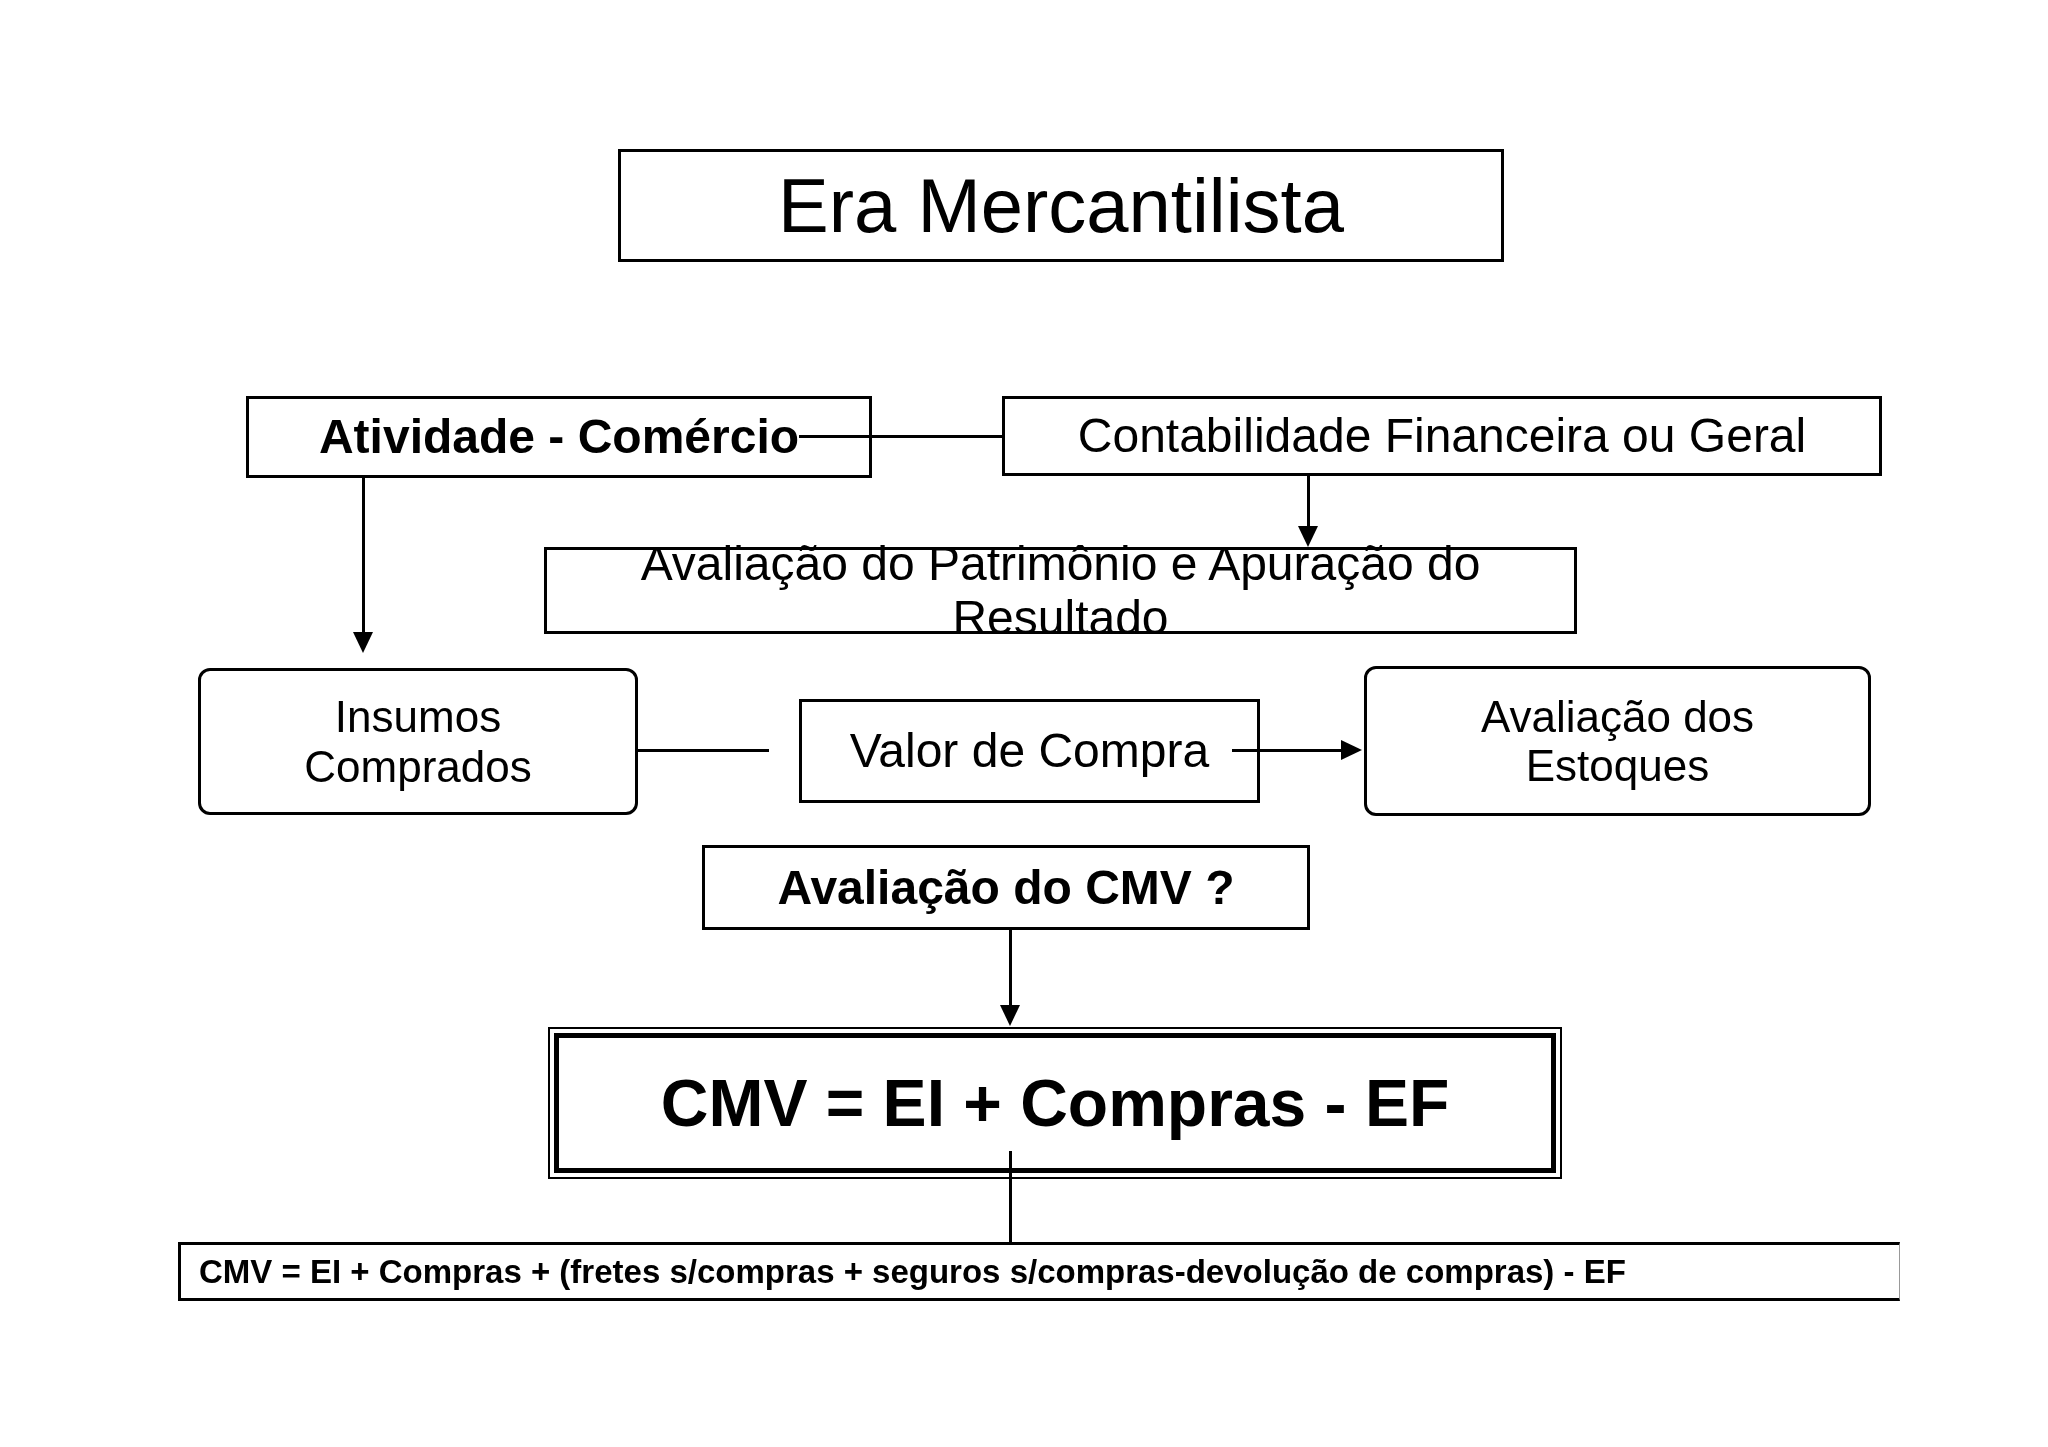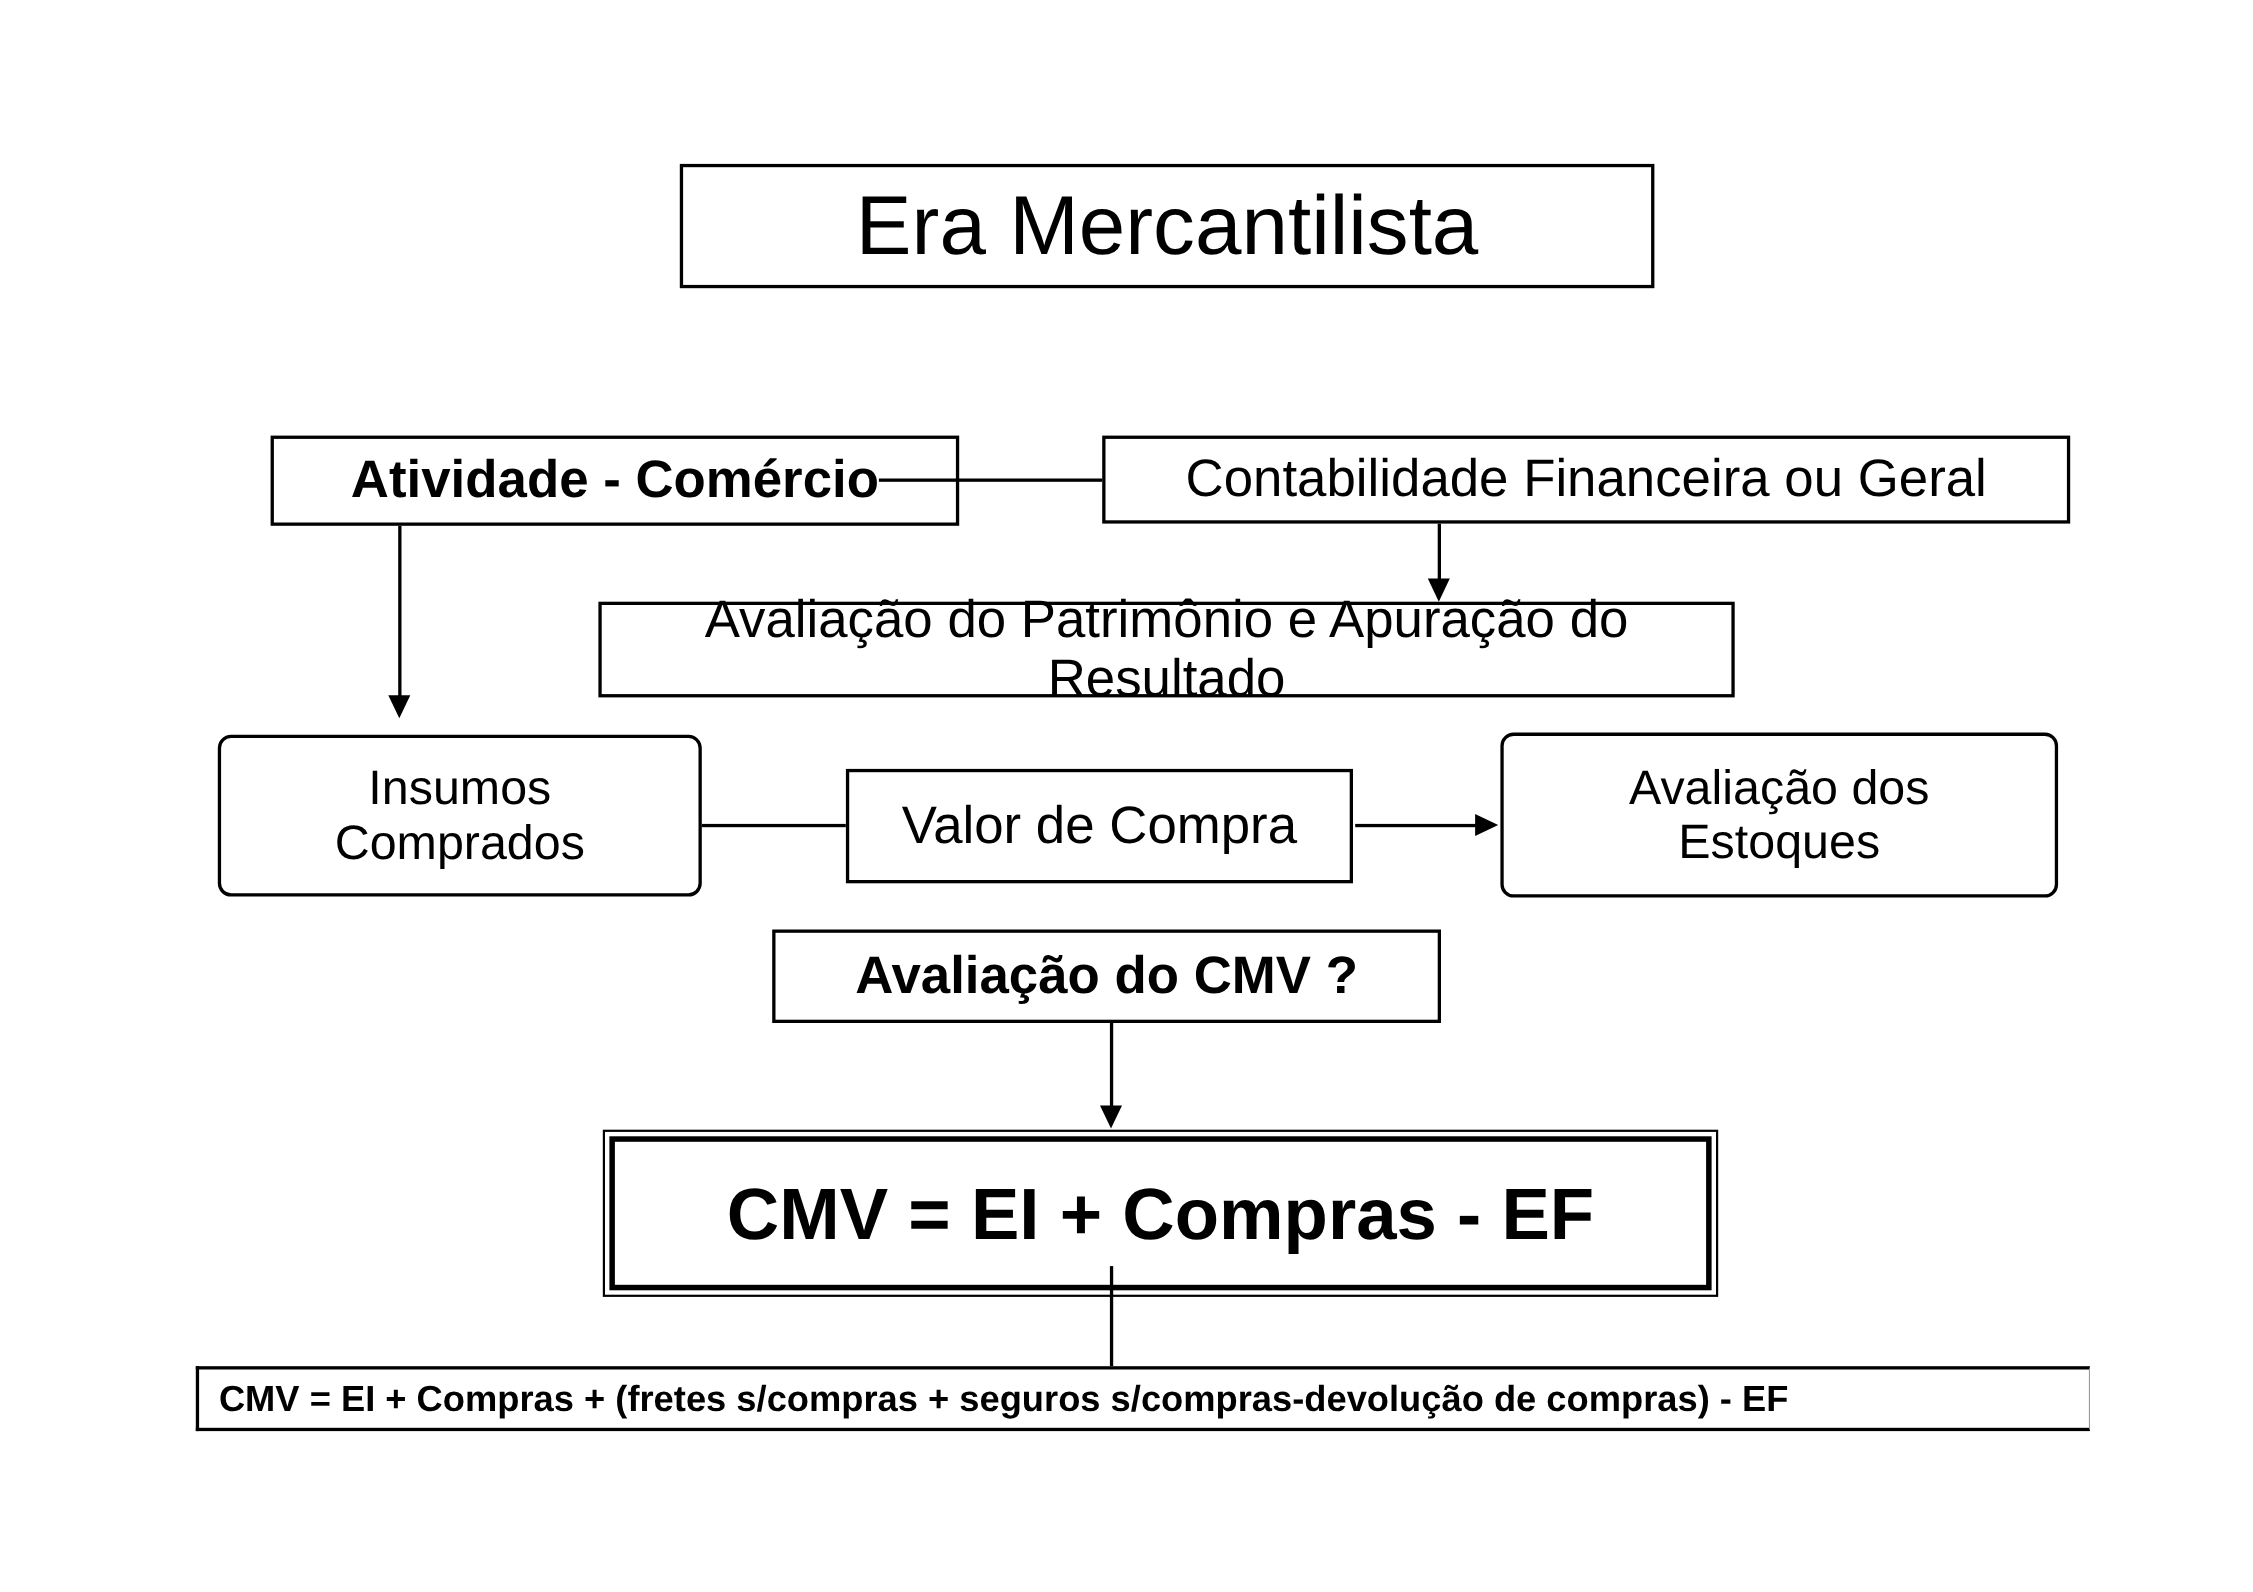--- a/index.html
+++ b/index.html
@@ -100,21 +100,21 @@
 
   <div class="box two-line line-block" style="left:198px;top:668px;width:440px;height:147px;">
     <div>
       <span>Insumos</span>
       <span>Comprados</span>
     </div>
   </div>
 
   <div class="hline" style="left:638px;top:749px;width:131px;"></div>
 
-  <div class="box fs-std" style="left:769px;top:699px;width:461px;height:104px;">
+  <div class="box fs-std" style="left:799px;top:699px;width:461px;height:104px;">
     <span>Valor de Compra</span>
   </div>
 
   <div class="hline" style="left:1232px;top:749px;width:110px;"></div>
   <div class="arrow-right" style="left:1341px;top:740px;"></div>
 
   <div class="box two-line line-block" style="left:1364px;top:666px;width:507px;height:150px;">
     <div>
       <span>Avaliação dos</span>
       <span>Estoques</span>

